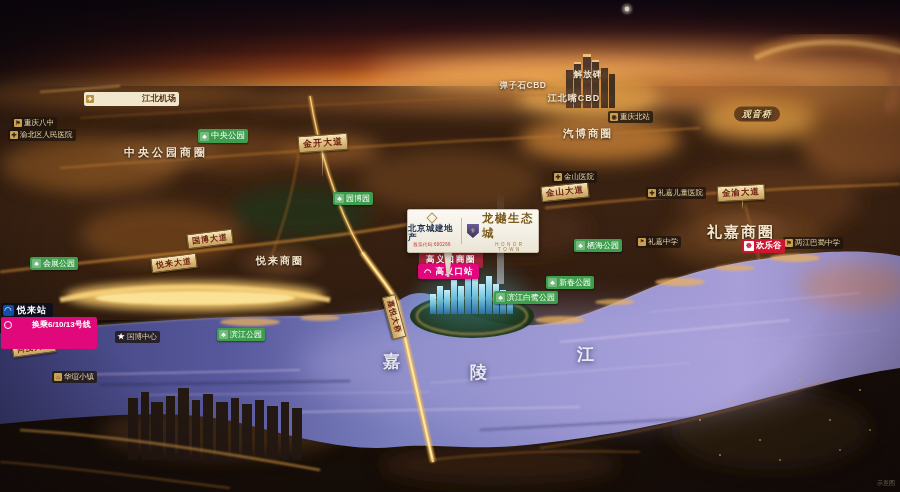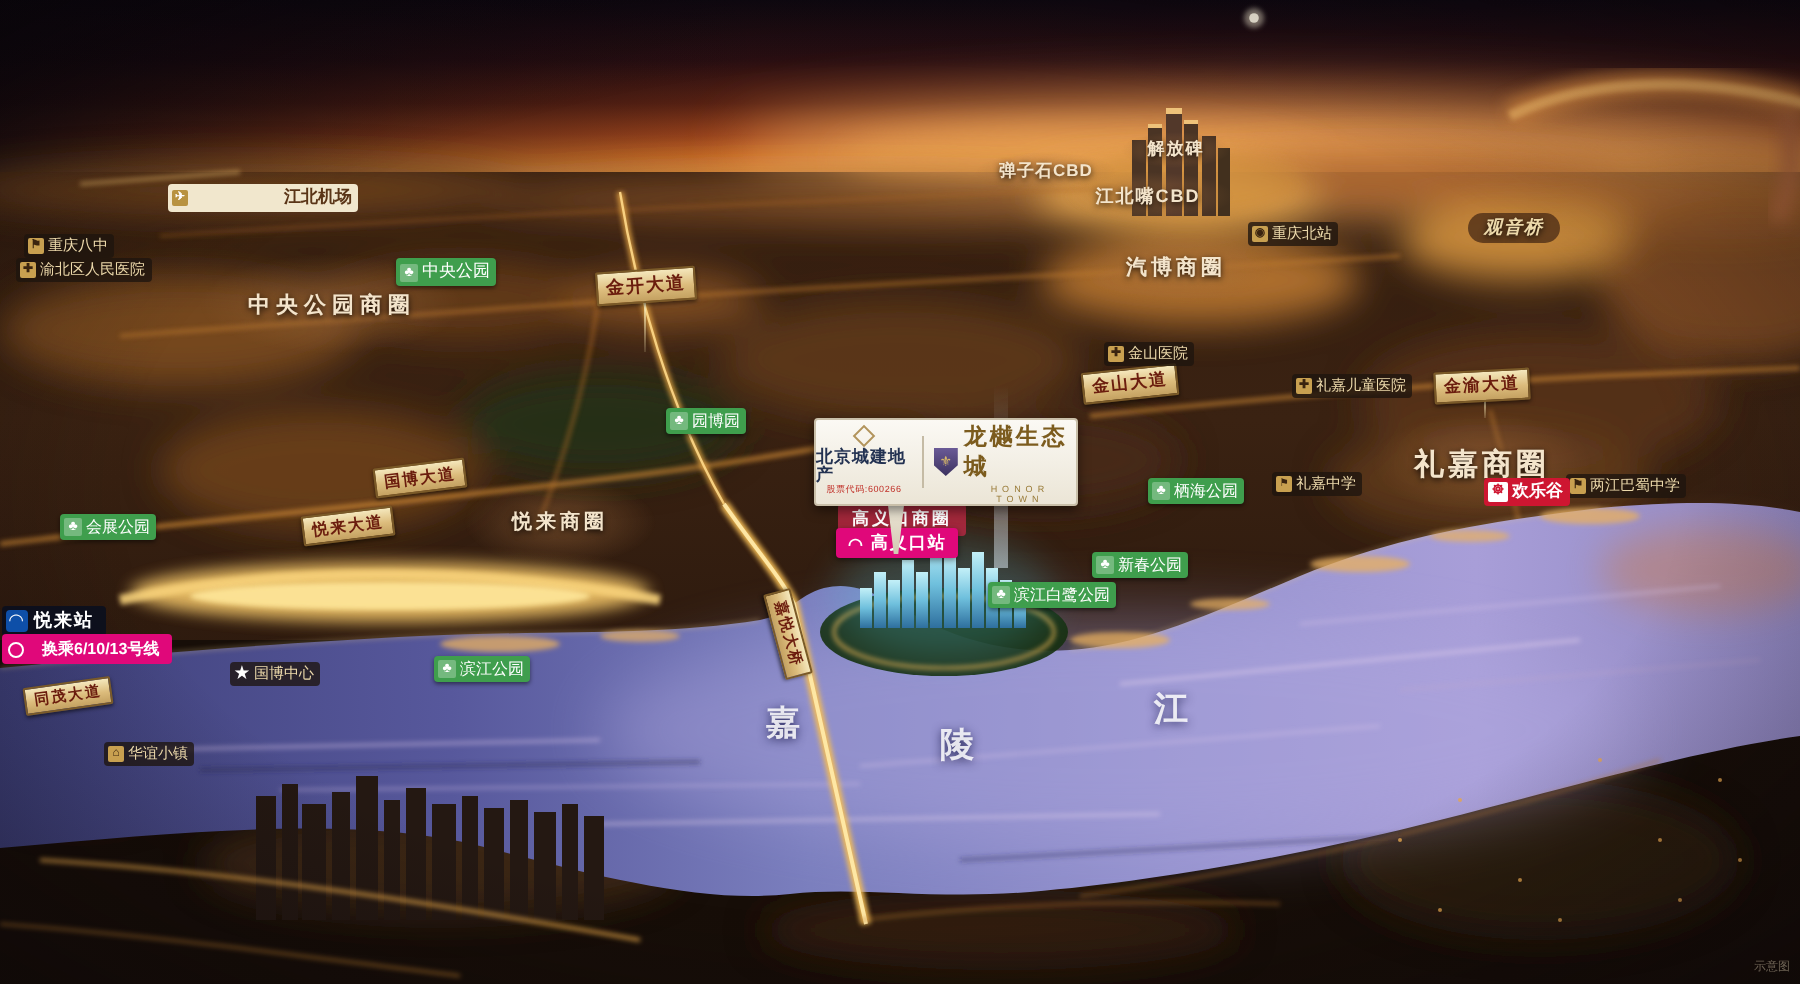--- a/index.html
+++ b/index.html
@@ -31,22 +31,22 @@
   .poi.cream{background:#f1e7cd;color:#5a3517;font-size:8.5px;font-weight:bold;}
   .poi.cream .ico{background:#b8923f;color:#fff;}
   .poi.red{background:#ce1631;color:#fff;font-weight:bold;font-size:8.5px;}
   .poi.red .ico{background:#fff;color:#ce1631;font-size:7px;width:10px;height:10px;line-height:10px;}
   .poi.star .ico{background:none;color:#fff;font-size:8px;}
   
   .mstation{position:absolute;display:flex;align-items:center;gap:3px;background:rgba(8,14,30,.85);color:#fff;
         font-size:9px;font-weight:bold;padding:1px 6px 1px 2px;border-radius:2px;letter-spacing:1px;}
   .mstation .ico{width:11px;height:11px;background:#0e4fa8;border-radius:2px;color:#fff;font-size:9px;
         line-height:10px;text-align:center;font-weight:normal;flex:0 0 auto;}
-  .mtransfer{position:absolute;display:flex;align-items:center;gap:9px;background:#e0087a;color:#fff;font-size:8px;
-        font-weight:bold;padding:2px 6px 2px 3px;border-radius:2px;}
+  .mtransfer{position:absolute;display:flex;align-items:center;gap:20px;background:#e0087a;color:#fff;font-size:8px;
+        font-weight:bold;padding:2px 6px 19px 3px;border-radius:2px;}
   .ring{width:8px;height:8px;border:1.5px solid #fff;border-radius:50%;box-sizing:border-box;flex:0 0 auto;}
   .mpill{position:absolute;display:flex;align-items:center;gap:3px;background:#e0087a;color:#fff;font-size:8.5px;
         font-weight:bold;padding:1.5px 6px;border-radius:2px;letter-spacing:1px;box-shadow:0 1px 3px rgba(0,0,0,.5);}
   .redtag{position:absolute;background:rgba(198,42,72,.75);color:#fff;font-size:8.5px;padding:2px 7px;
         border-radius:2px;letter-spacing:1.5px;font-weight:bold;}
   
   .billboard{position:absolute;left:407px;top:209px;width:130px;height:42px;border-radius:2px;
         background:linear-gradient(180deg,#fbf9f4,#ebe5d6);border:1px solid #c9bfa9;
         display:flex;align-items:center;justify-content:center;gap:5px;box-shadow:0 2px 6px rgba(0,0,0,.5);}
   .bb-left{display:flex;flex-direction:column;align-items:center;line-height:1.1;}
@@ -308,21 +308,21 @@
   <div class="plaque" style="left:741px;top:193px;font-size:8.5px;--r:-3deg;">金渝大道</div>
   <div class="plaque" style="left:210px;top:239px;font-size:8px;--r:-7deg;">国博大道</div>
   <div class="plaque" style="left:174px;top:263px;font-size:8px;--r:-7deg;">悦来大道</div>
   <div class="plaque" style="left:34px;top:348px;font-size:7.5px;--r:-8deg;">同茂大道</div>
   <div class="plaque" style="left:394px;top:317px;font-size:7.5px;--r:75deg;">嘉悦大桥</div>
 
   <div class="park" style="left:198px;top:129px;font-size:8.5px;">
     <span class="ico">♣</span>
       <span>中央公园</span>
     </div>
-  <div class="park" style="left:333px;top:204px;">
+  <div class="park" style="left:333px;top:192px;">
     <span class="ico">♣</span>
       <span>园博园</span>
     </div>
   <div class="park" style="left:30px;top:257px;">
     <span class="ico">♣</span>
       <span>会展公园</span>
     </div>
   <div class="park" style="left:574px;top:239px;">
     <span class="ico">♣</span>
       <span>栖海公园</span>
@@ -353,21 +353,21 @@
       <span>渝北区人民医院</span>
     </div>
   <div class="poi" style="left:552px;top:171px;">
     <span class="ico">✚</span>
       <span>金山医院</span>
     </div>
   <div class="poi" style="left:646px;top:187px;">
     <span class="ico">✚</span>
       <span>礼嘉儿童医院</span>
     </div>
-  <div class="poi" style="left:624px;top:111px;">
+  <div class="poi" style="left:608px;top:111px;">
     <span class="ico">◉</span>
       <span>重庆北站</span>
     </div>
   <div class="poi" style="left:636px;top:236px;font-family:Liberation Mono, monospace;">
     <span class="ico">⚑</span>
       <span>礼嘉中学</span>
     </div>
   <div class="poi" style="left:783px;top:237px;">
     <span class="ico">⚑</span>
       <span>两江巴蜀中学</span>

